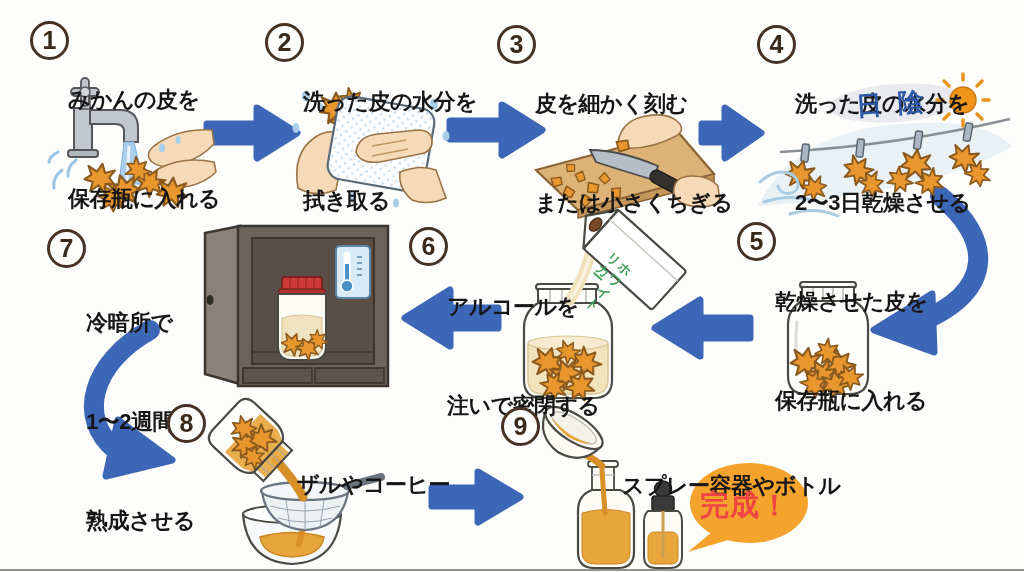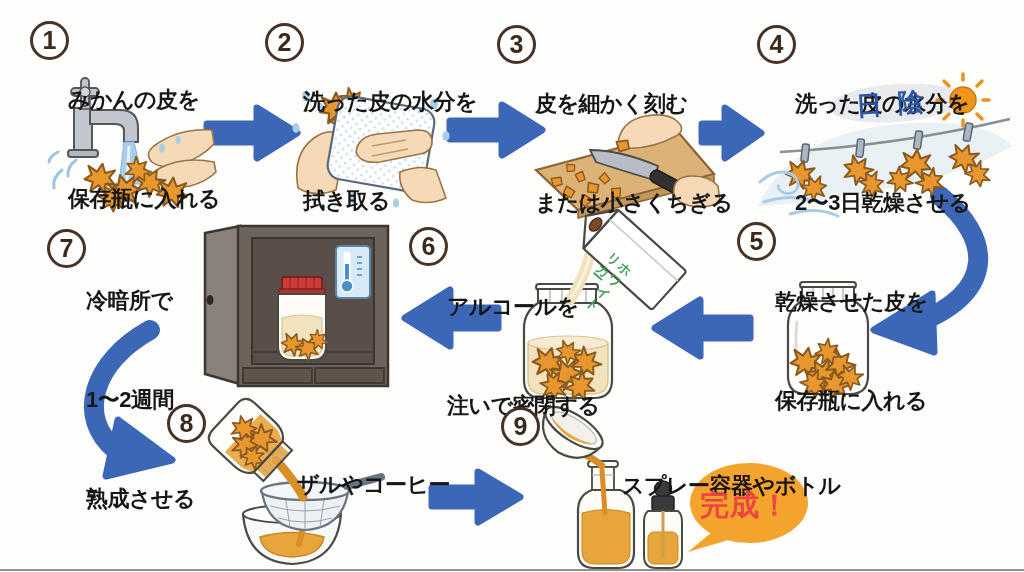--- a/index.html
+++ b/index.html
@@ -379,21 +379,21 @@
   <span>保存瓶に入れる</span>
 </div>
 
 <div class="num" style="left:409px;top:227px;">6</div>
 <div class="cap" style="left:447px;top:224px;">
   <span>アルコールを</span>
   <span>注いで密閉する</span>
 </div>
 
 <div class="num" style="left:47px;top:229px;">7</div>
-<div class="cap" style="left:86px;top:218px;">
+<div class="cap" style="left:86px;top:240px;">
   <span>冷暗所で</span>
   <span>1〜2週間</span>
   <span>熟成させる</span>
 </div>
 
 <div class="num" style="left:167px;top:404px;">8</div>
 <div class="cap" style="left:297px;top:402px;">
   <span>ザルやコーヒー</span>
   <span>フィルターでこす</span>
 </div>

